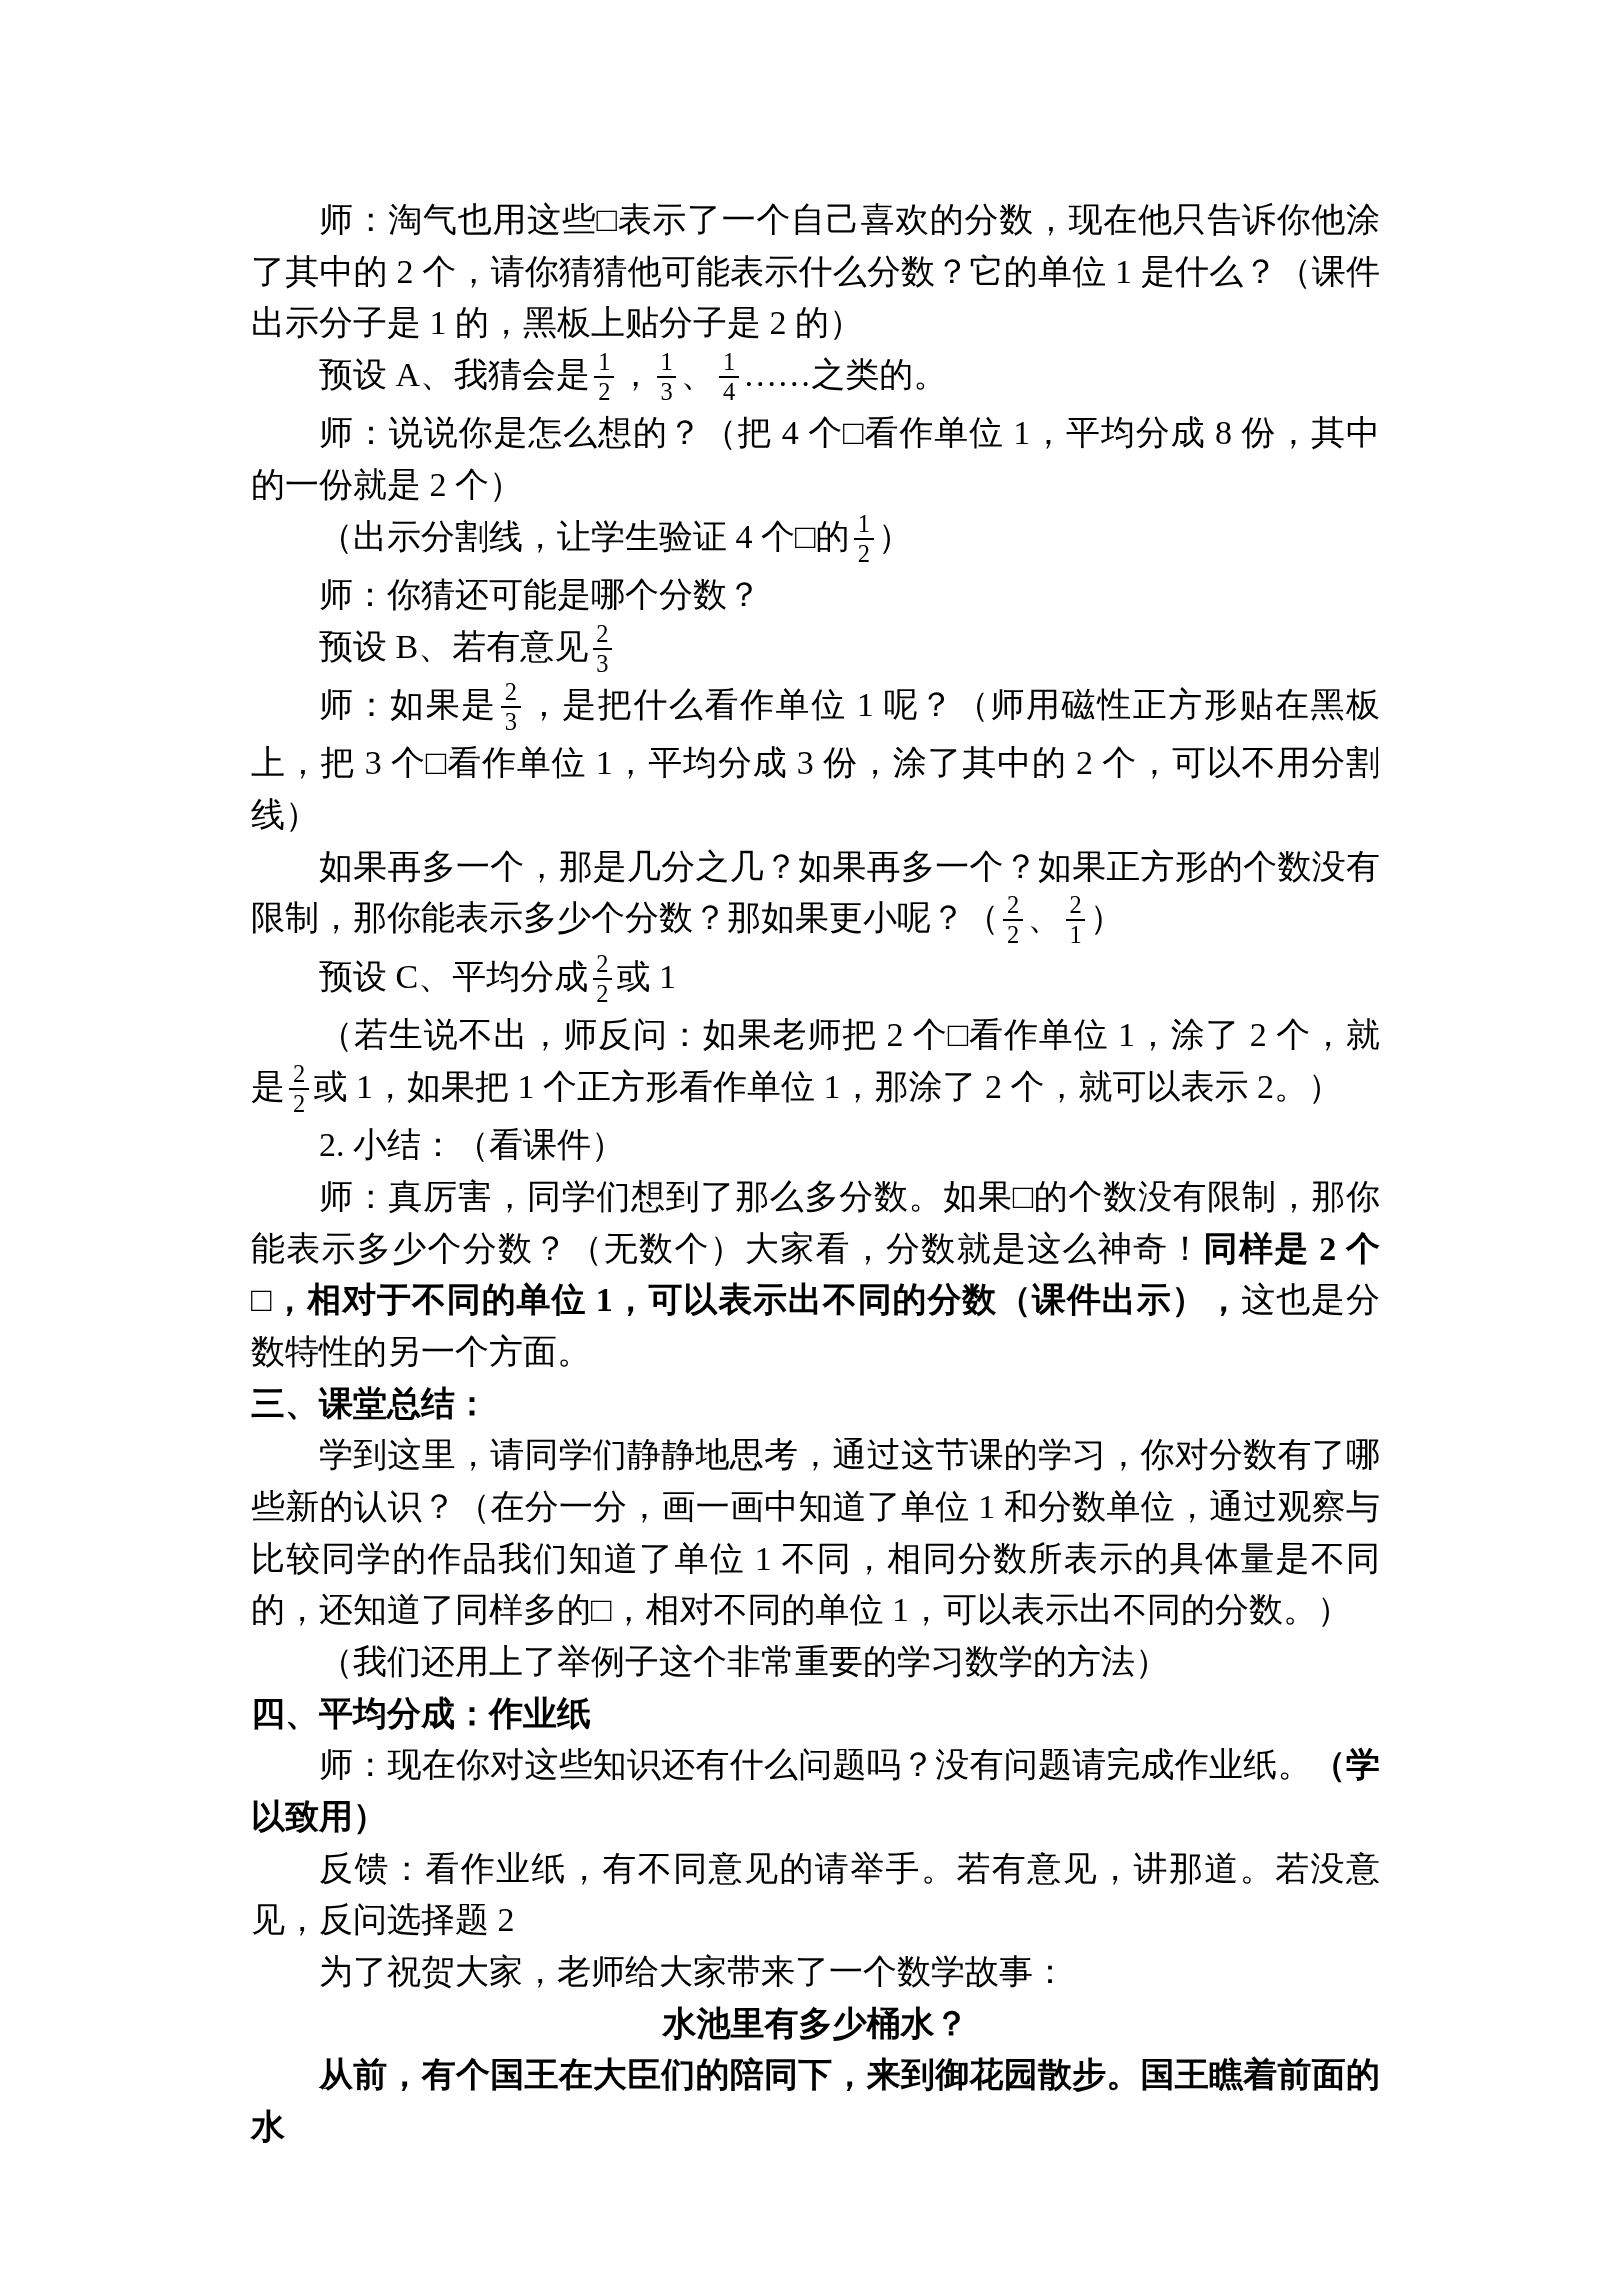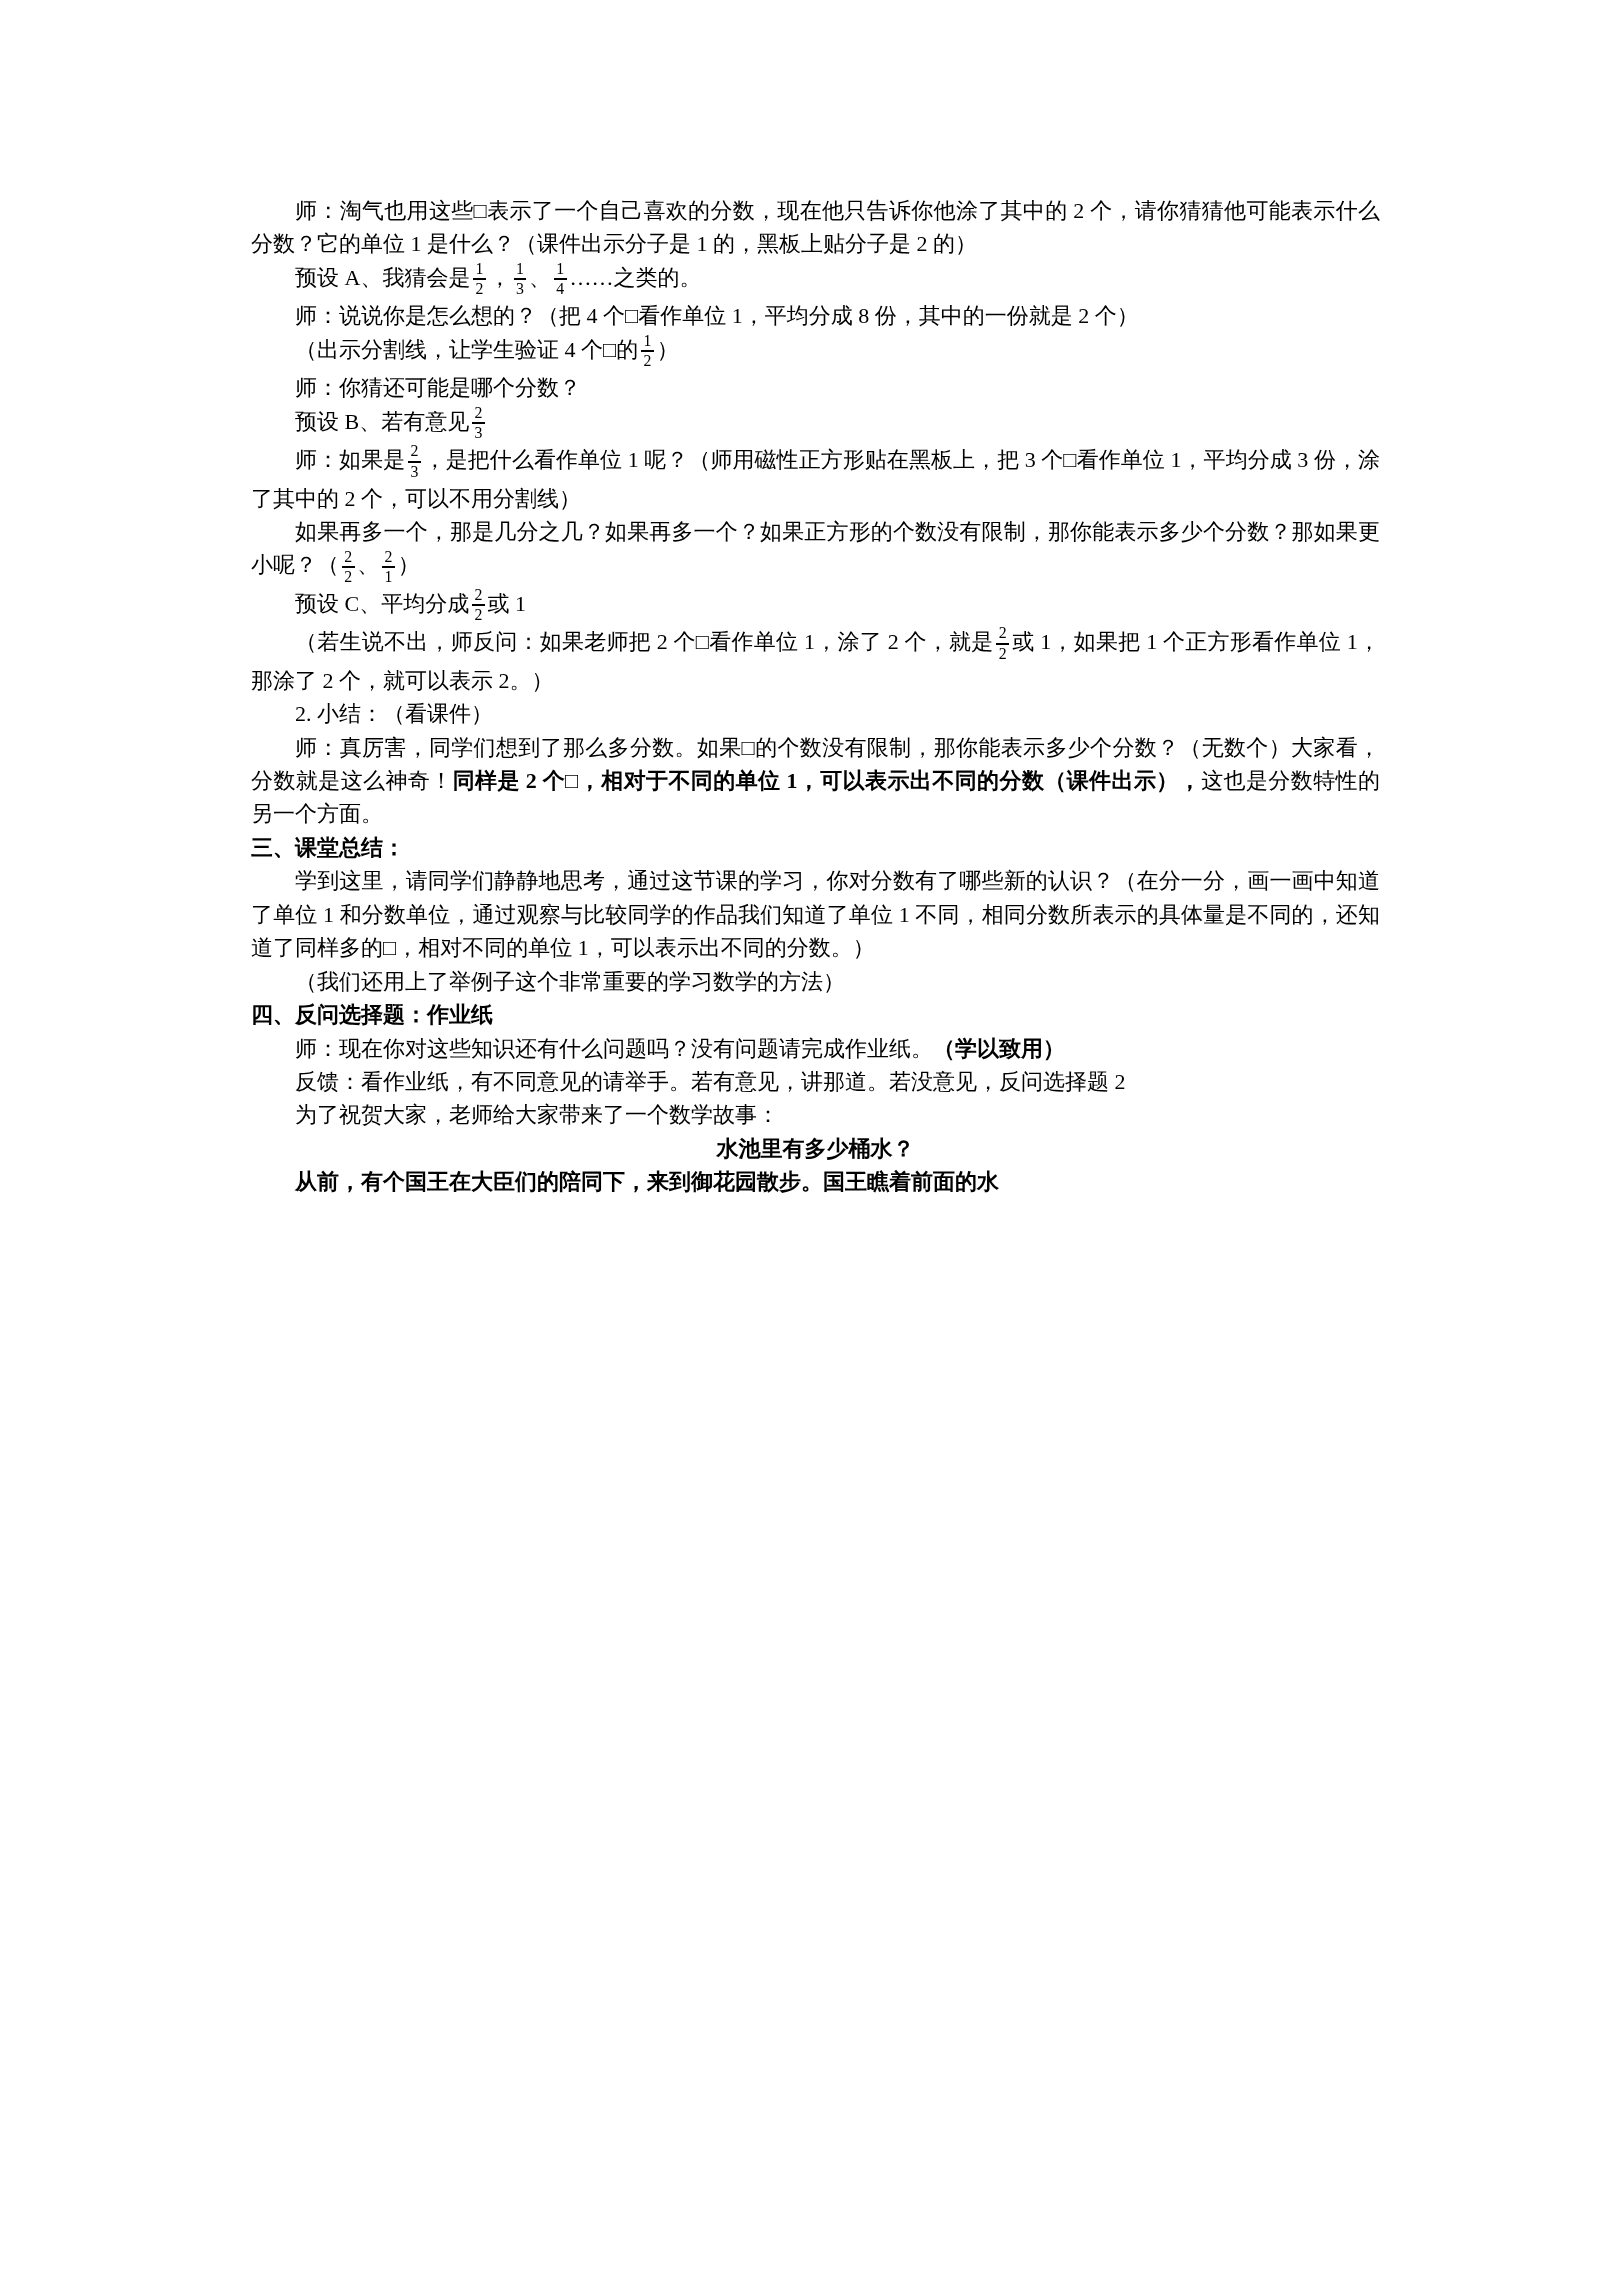--- a/index.html
+++ b/index.html
@@ -13,21 +13,21 @@
     color: #000000;
     overflow: hidden;
   }
   .page {
     width: 1623px;
     height: 2295px;
     background: #ffffff;
     padding: 194px 243px 0 251px;
   }
   .para {
-    font-size: 22px;
+    font-size: 34px;
     line-height: 1.52;
     text-align: justify;
     word-break: break-all;
   }
   .para.body       { text-indent: 2em; font-weight: normal; }
   .para.body-bold  { text-indent: 2em; font-weight: bold; }
   .para.heading    { text-indent: 0;   font-weight: bold; }
   .para.center-bold{ text-indent: 0;   font-weight: bold; text-align: center; }
   .bold { font-weight: bold; }
   .frac {
@@ -93,21 +93,21 @@
         </span><span>或 1</span></p>
       <p class="para body"><span>（若生说不出，师反问：如果老师把 2 个□看作单位 1，涂了 2 个，就是</span><span class="frac">
           <span class="num">2</span>
           <span class="den">2</span>
         </span><span>或 1，如果把 1 个正方形看作单位 1，那涂了 2 个，就可以表示 2。）</span></p>
       <p class="para body"><span>2. 小结：（看课件）</span></p>
       <p class="para body"><span>师：真厉害，同学们想到了那么多分数。如果□的个数没有限制，那你能表示多少个分数？（无数个）大家看，分数就是这么神奇！</span><span class="bold">同样是 2 个□，相对于不同的单位 1，可以表示出不同的分数（课件出示），</span><span>这也是分数特性的另一个方面。</span></p>
       <p class="para heading"><span>三、课堂总结：</span></p>
       <p class="para body"><span>学到这里，请同学们静静地思考，通过这节课的学习，你对分数有了哪些新的认识？（在分一分，画一画中知道了单位 1 和分数单位，通过观察与比较同学的作品我们知道了单位 1 不同，相同分数所表示的具体量是不同的，还知道了同样多的□，相对不同的单位 1，可以表示出不同的分数。）</span></p>
       <p class="para body"><span>（我们还用上了举例子这个非常重要的学习数学的方法）</span></p>
-      <p class="para heading"><span>四、反问选择题：作业纸</span></p>
+      <p class="para heading"><span>四、平均分成：作业纸</span></p>
       <p class="para body"><span>师：现在你对这些知识还有什么问题吗？没有问题请完成作业纸。</span><span class="bold">（学以致用）</span></p>
       <p class="para body"><span>反馈：看作业纸，有不同意见的请举手。若有意见，讲那道。若没意见，反问选择题 2</span></p>
       <p class="para body"><span>为了祝贺大家，老师给大家带来了一个数学故事：</span></p>
       <p class="para center-bold"><span>水池里有多少桶水？</span></p>
       <p class="para body-bold"><span>从前，有个国王在大臣们的陪同下，来到御花园散步。国王瞧着前面的水</span></p>
     </main>
 </div>
 
 
 </body></html>

